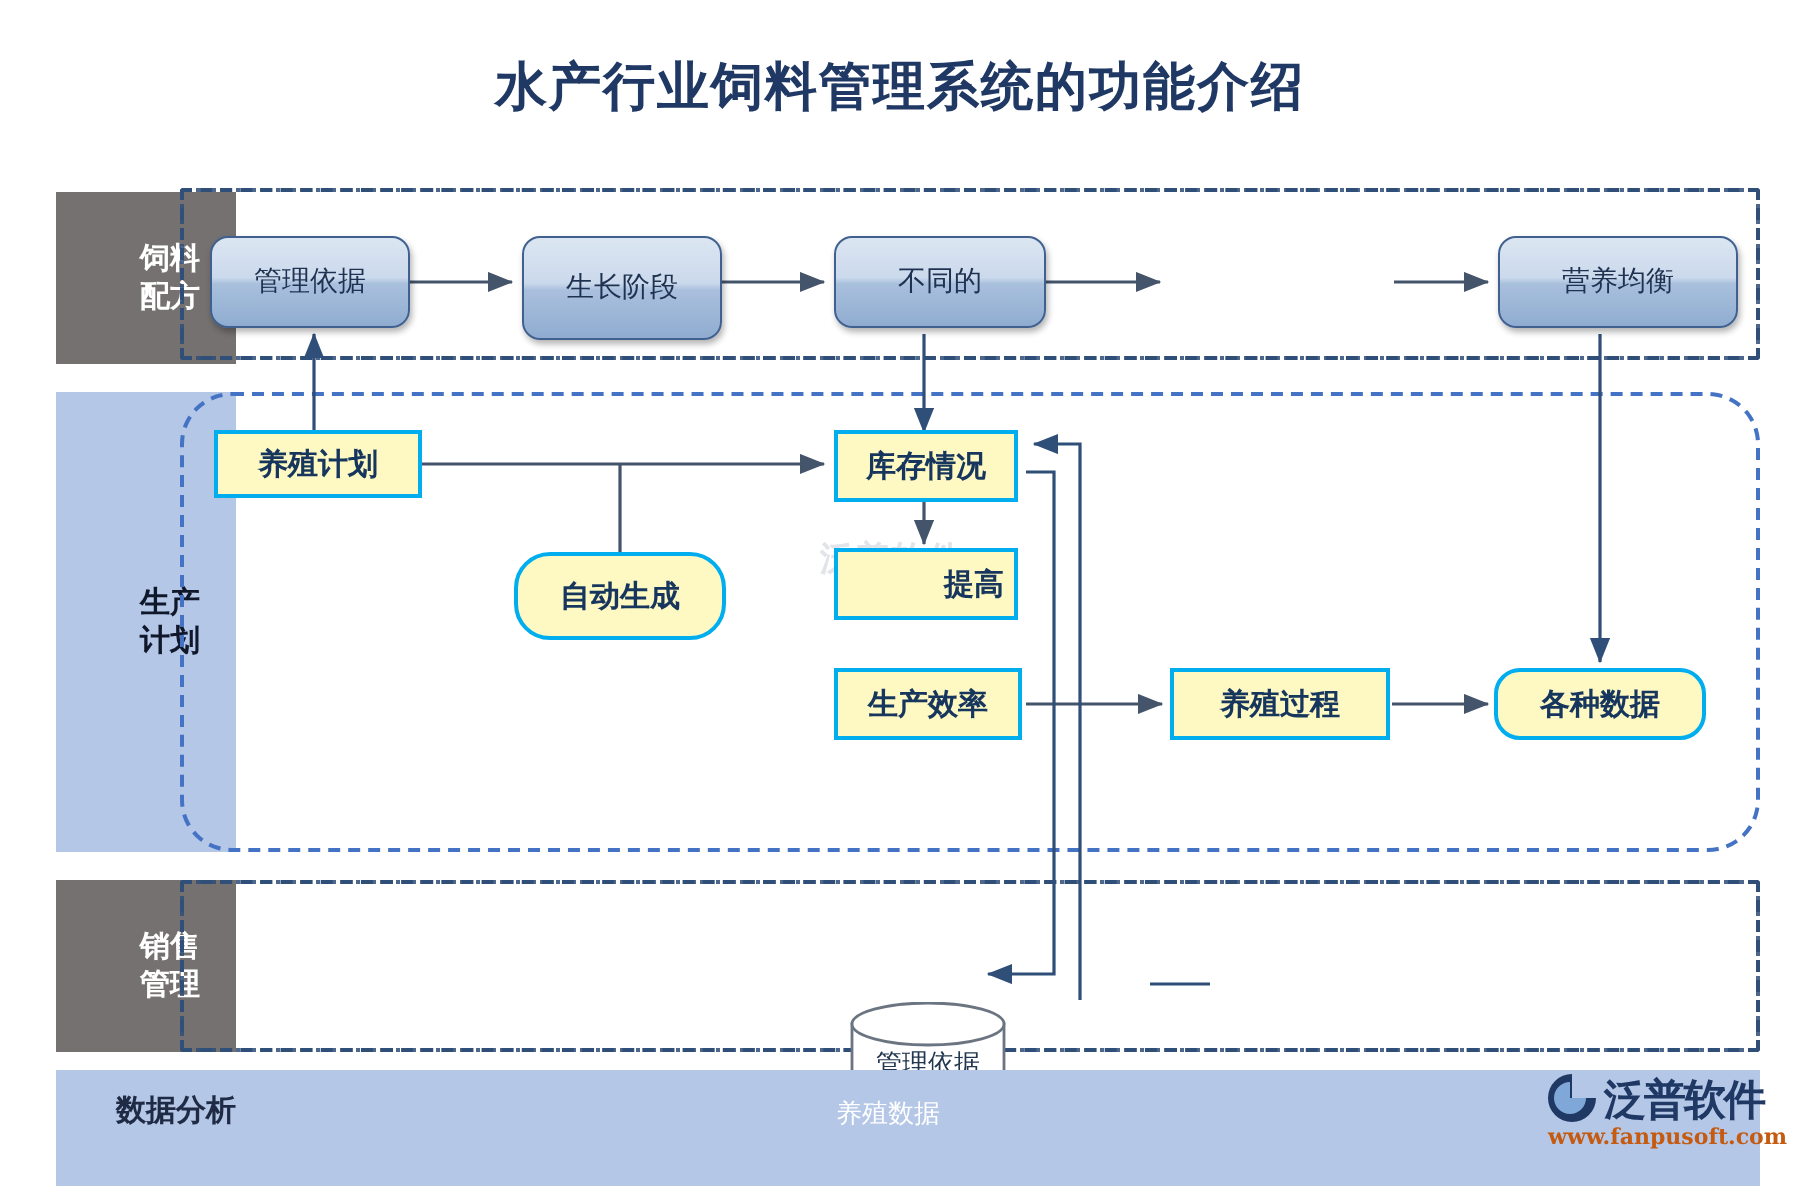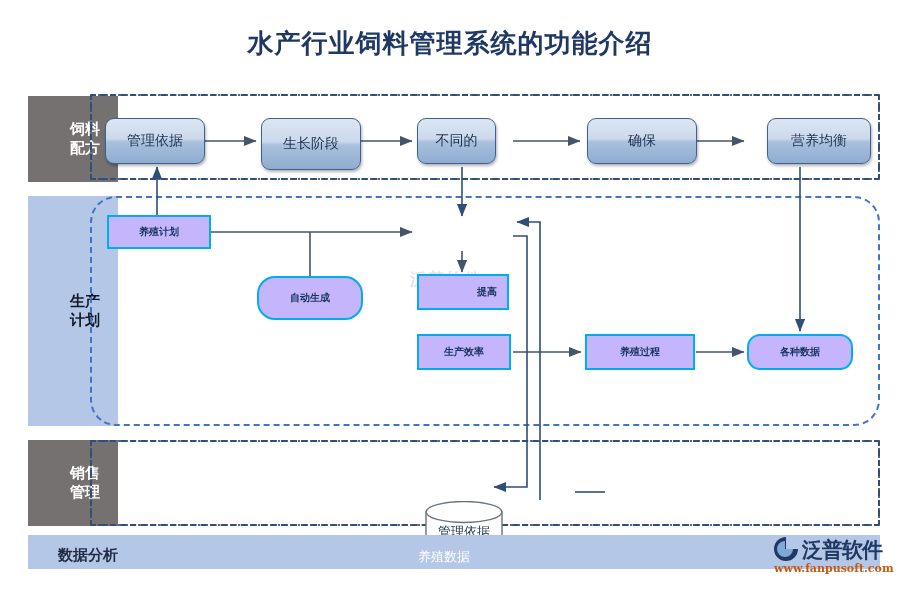--- a/index.html
+++ b/index.html
@@ -60,38 +60,38 @@
     box-shadow:1px 2px 3px rgba(0,0,0,.30);
     display:flex;align-items:center;justify-content:center;
     font-size:14px;color:#1F3251;
     font-family:"DejaVu Sans","Liberation Sans",sans-serif;
   }
 
   
   .cbox{
     position:absolute;box-sizing:border-box;
     border:2px solid #00AEEF;
-    background:#c4b5fd;
+    background:#fef9c3;
     display:flex;align-items:center;justify-content:center;
-    font-size:10px;font-weight:bold;color:#17365D;
+    font-size:15px;font-weight:bold;color:#17365D;
     font-family:"DejaVu Sans","Liberation Sans",sans-serif;
   }
 
   
   .cyl{position:absolute;}
   .cyl .cyl-label{
     position:absolute;left:0;top:0;width:100%;height:100%;
     display:flex;align-items:center;justify-content:center;
     font-size:13px;color:#21364F;
     font-family:"DejaVu Sans","Liberation Sans",sans-serif;
   }
 
   
   .footer{
-    position:absolute;left:28px;top:535px;width:852px;height:34px;
+    position:absolute;left:28px;top:535px;width:852px;height:58px;
     background:#B4C7E7;
   }
   .footer-left{
     position:absolute;left:30px;top:11px;
     font-size:15px;font-weight:bold;color:#1F2A44;
     font-family:"DejaVu Sans","Liberation Sans",sans-serif;
   }
   .footer-center{
     position:absolute;left:390px;top:13px;
     font-size:13px;color:#ffffff;
@@ -188,28 +188,28 @@
       <path d="M513,236 L527,236 L527,487 L494,487" marker-end="url(#ahn)" stroke="#2F4E78"></path>
 
       <path d="M540,500 L540,222 L517,222" marker-end="url(#ahn)" stroke="#2F4E78"></path>
     </g>
 
     <line x1="575" y1="492" x2="605" y2="492" stroke="#2F4E78" stroke-width="1.6"></line>
   </svg>
 
   <div class="gbox" style="left:105px;top:118px;width:100px;height:46px;">管理依据</div>
   <div class="gbox" style="left:261px;top:118px;width:100px;height:52px;">生长阶段</div>
-  <div class="gbox" style="left:417px;top:118px;width:79px;height:46px;">不同的</div>
-  <div class="gbox" style="left:587px;top:118px;width:110px;height:46px;">确保</div>
-  <div class="gbox" style="left:767px;top:118px;width:104px;height:46px;">营养均衡</div>
+  <div class="gbox" style="left:417px;top:118px;width:106px;height:46px;">不同的</div>
+  <div class="gbox" style="left:749px;top:118px;width:120px;height:46px;">营养均衡</div>
 
   <div class="watermark">泛普软件</div>
 
   <div class="cbox" style="left:107px;top:215px;width:104px;height:34px;">养殖计划</div>
   <div class="cbox" style="left:257px;top:276px;width:106px;height:44px;border-radius:18px;">自动生成</div>
+  <div class="cbox" style="left:417px;top:215px;width:92px;height:36px;">库存情况</div>
   <div class="cbox" style="left:417px;top:274px;width:92px;height:36px;padding-left:48px;">提高</div>
   <div class="cbox" style="left:417px;top:334px;width:94px;height:36px;">生产效率</div>
   <div class="cbox" style="left:585px;top:334px;width:110px;height:36px;">养殖过程</div>
   <div class="cbox" style="left:747px;top:334px;width:106px;height:36px;border-radius:13px;">各种数据</div>
 
   <div class="cyl" style="left:424px;top:458px;width:80px;height:62px;margin-top:43px;">
     <svg width="80" height="62" viewBox="0 0 80 62">
       <path d="M2,11 L2,51 A38,11 0 0 0 78,51 L78,11 Z" fill="#ffffff" stroke="#6B7481" stroke-width="1.4"></path>
       <ellipse cx="40" cy="11" rx="38" ry="10.5" fill="#ffffff" stroke="#6B7481" stroke-width="1.4"></ellipse>
     </svg>

